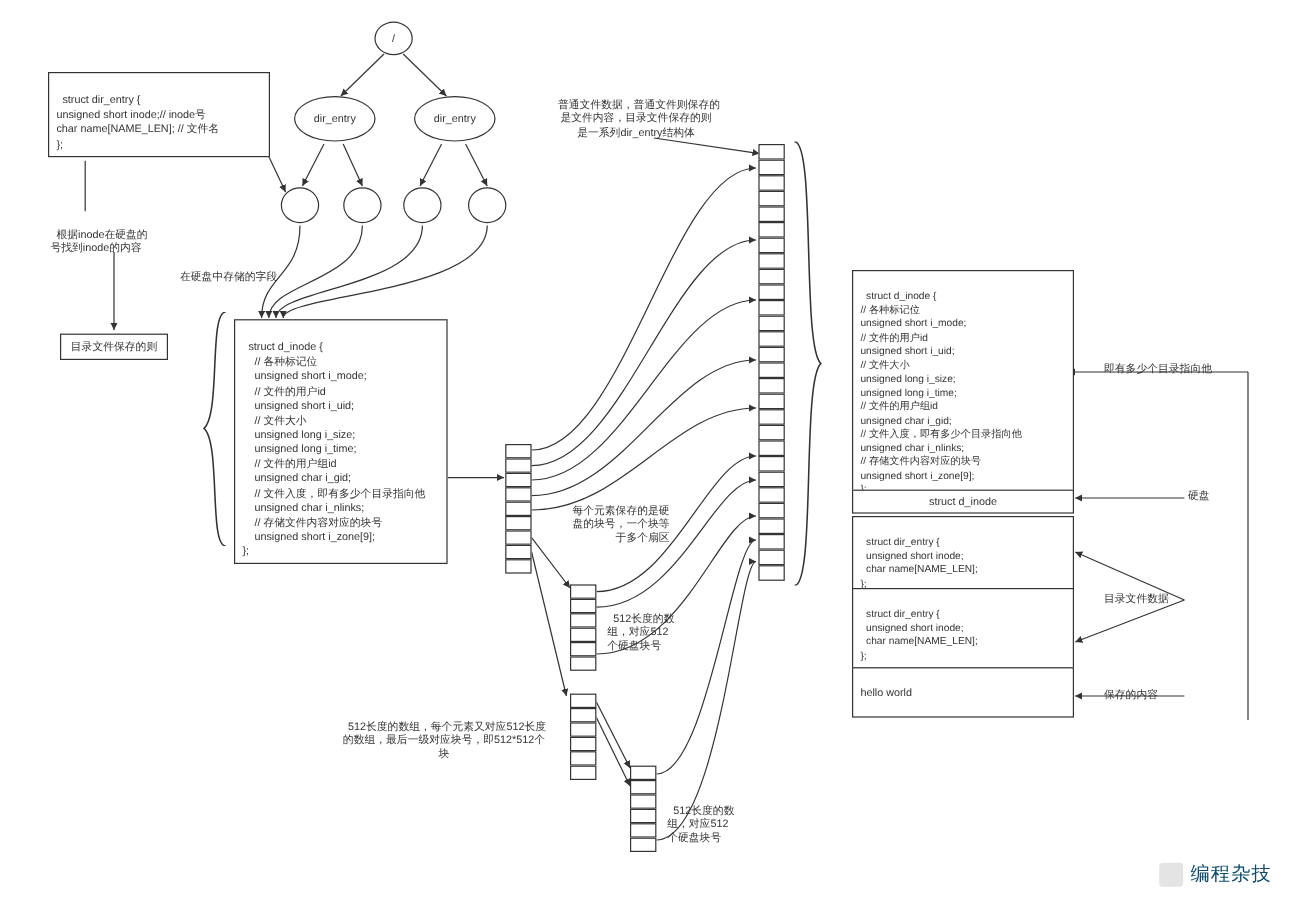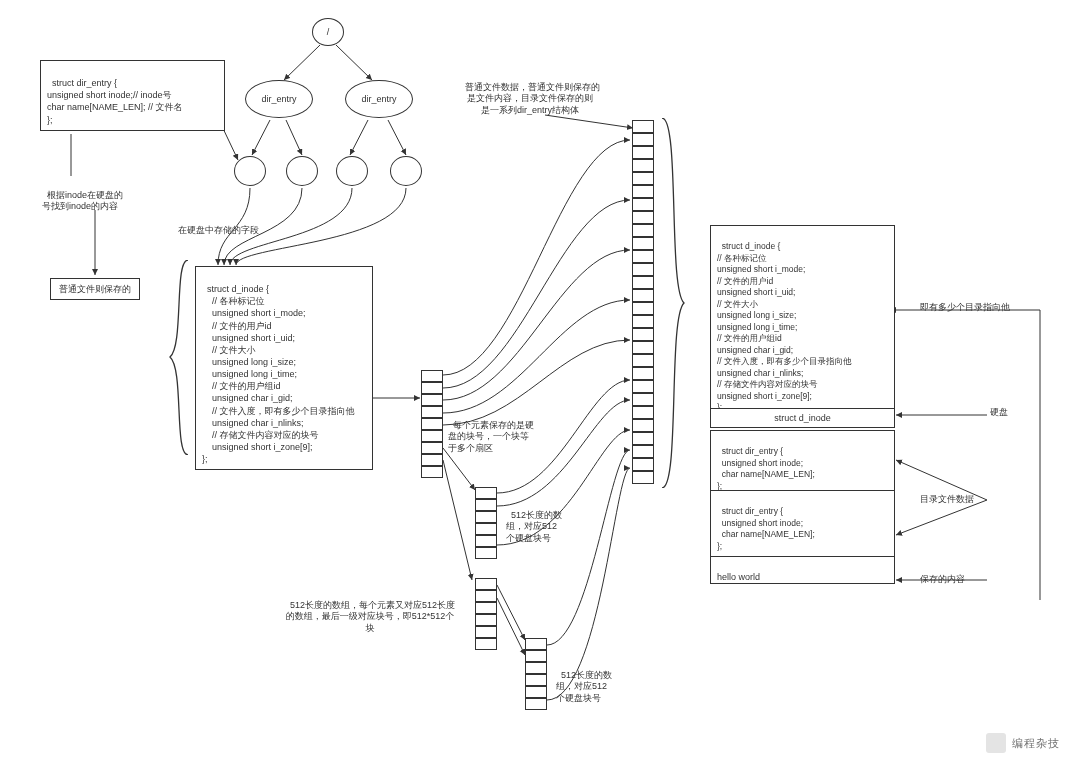--- a/index.html
+++ b/index.html
@@ -46,23 +46,23 @@
     position: absolute;
     top: 0; left: 0;
     width: 1080px;
     height: 757px;
     pointer-events: none;
   }
   .brace { position:absolute; }
   .watermark {
     position: absolute;
     right: 20px;
-    bottom: 4px;
-    font-size: 11px;
-    color: #737373;
+    bottom: 18px;
+    font-size: 16px;
+    color: #0c4a6e;
     display: flex;
     align-items: center;
     gap: 6px;
     font-family: sans-serif;
     letter-spacing: 1px;
   }
   .watermark .wicon {
     width: 20px; height: 20px;
     border-radius: 3px;
     background: #e4e4e4;
@@ -150,24 +150,24 @@
 char name[NAME_LEN]; // 文件名
 };</span>
 </div>
 
 <div class="label" style="left:42px; top:178px; width:110px; text-align:left; white-space:pre;">
   <span>根据inode在硬盘的
 号找到inode的内容</span>
 </div>
 
 <div class="box" style="left:50px; top:278px; width:90px; text-align:center;">
-  <span>普通文件则保存的</span>
-</div>
-
-<div class="label" style="left:150px; top:225px;margin-left:28px;">
+  <span>目录文件保存的则</span>
+</div>
+
+<div class="label" style="left:150px; top:225px;">
   <span>在硬盘中存储的字段</span>
 </div>
 
 <svg class="brace" style="left:168px; top:260px;" width="24" height="195">
   <path d="M20,0 C6,0 16,85 2,97 C16,109 6,195 20,195" stroke="#333" fill="none" stroke-width="1.3"></path>
 </svg>
 
 <div class="box" style="left:195px; top:266px; width:178px; white-space:pre;">
   <span>struct d_inode {
     // 各种标记位
@@ -191,21 +191,21 @@
   <div class="cell" style="left:421px; top:382px; width:22px; height:12px;"></div>
   <div class="cell" style="left:421px; top:394px; width:22px; height:12px;"></div>
   <div class="cell" style="left:421px; top:406px; width:22px; height:12px;"></div>
   <div class="cell" style="left:421px; top:418px; width:22px; height:12px;"></div>
   <div class="cell" style="left:421px; top:430px; width:22px; height:12px;"></div>
   <div class="cell" style="left:421px; top:442px; width:22px; height:12px;"></div>
   <div class="cell" style="left:421px; top:454px; width:22px; height:12px;"></div>
   <div class="cell" style="left:421px; top:466px; width:22px; height:12px;"></div>
 </div>
 
-<div class="label" style="left:448px; top:408px; width:110px; white-space:pre; text-align:left;">
+<div class="label" style="left:448px; top:408px; width:110px; white-space:pre; text-align:right;">
   <span>每个元素保存的是硬
 盘的块号，一个块等
 于多个扇区</span>
 </div>
 
 <div>
   <div class="cell" style="left:475px; top:487px; width:22px; height:12px;"></div>
   <div class="cell" style="left:475px; top:499px; width:22px; height:12px;"></div>
   <div class="cell" style="left:475px; top:511px; width:22px; height:12px;"></div>
   <div class="cell" style="left:475px; top:523px; width:22px; height:12px;"></div>
@@ -314,28 +314,28 @@
   unsigned short inode;
   char name[NAME_LEN];
 };</span>
 </div>
 <div class="box" style="left:710px; top:490px; width:185px; white-space:pre; font-size:8.5px;">
   <span>struct dir_entry {
   unsigned short inode;
   char name[NAME_LEN];
 };</span>
 </div>
-<div class="box" style="left:710px; top:556px; width:185px; height:28px; padding-top:14px;">
+<div class="box" style="left:710px; top:556px; width:185px; height:42px; padding-top:14px;">
   <span>hello world</span>
 </div>
 
 <div class="label" style="left:920px; top:302px;">
   <span>即有多少个目录指向他</span>
 </div>
-<div class="label" style="left:990px; top:408px;font-family:Liberation Mono, monospace;">
+<div class="label" style="left:990px; top:408px;">
   <span>硬盘</span>
 </div>
 <div class="label" style="left:920px; top:494px;">
   <span>目录文件数据</span>
 </div>
 <div class="label" style="left:920px; top:574px;">
   <span>保存的内容</span>
 </div>
 
 <div class="watermark">

